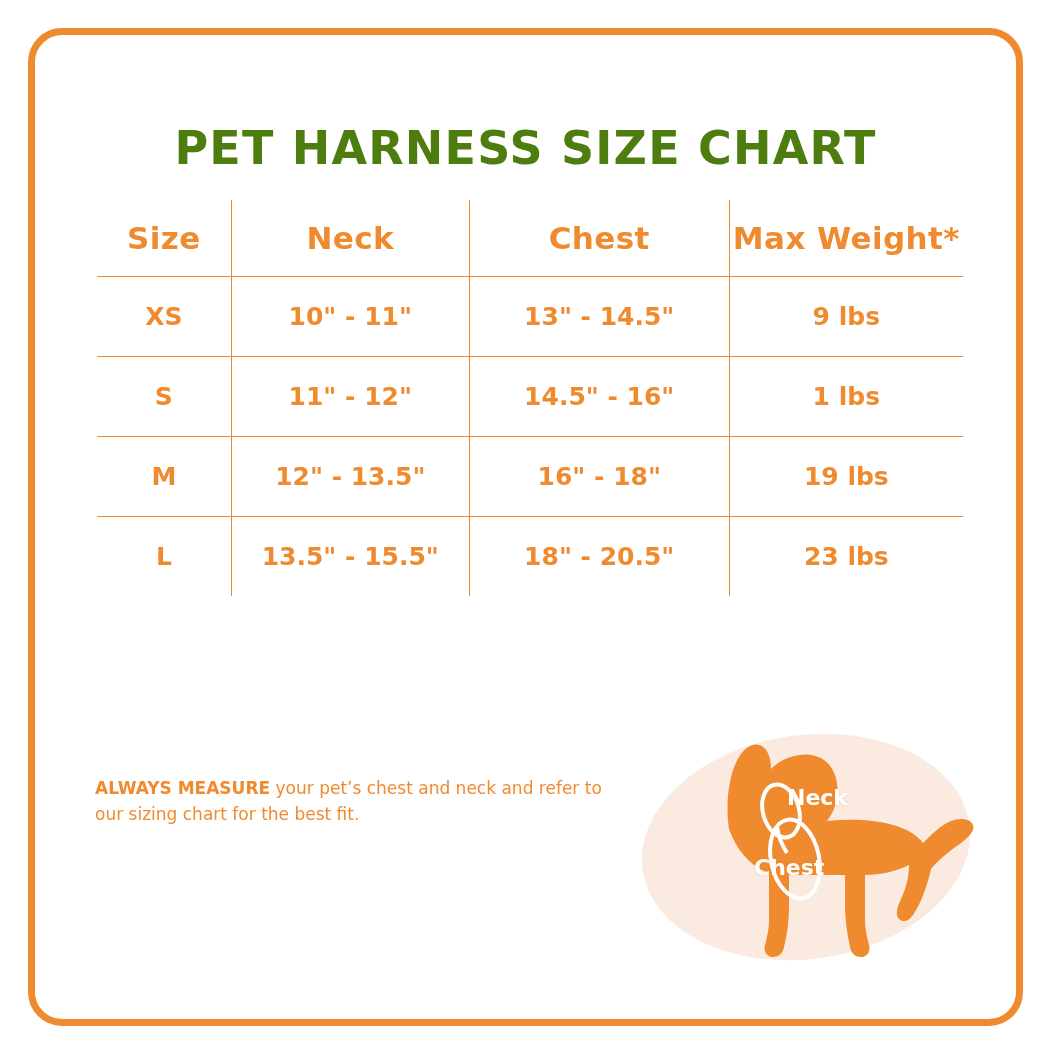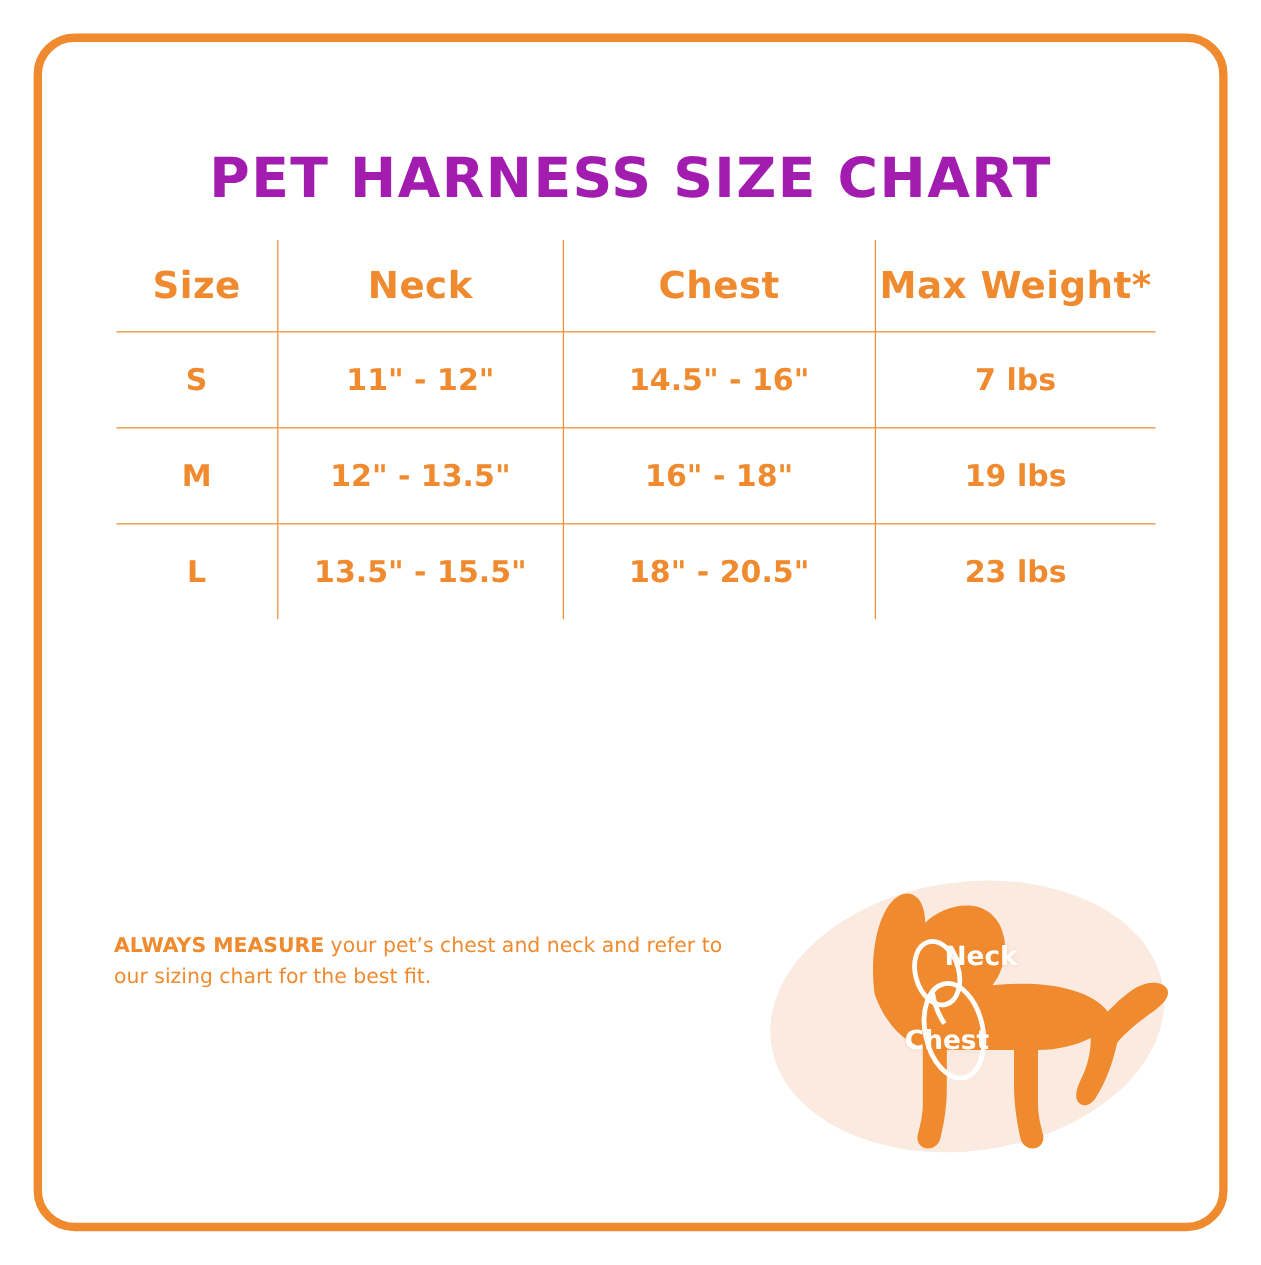--- a/index.html
+++ b/index.html
@@ -28,21 +28,21 @@
 
   .title {
     position: absolute;
     left: 0;
     top: 86px;
     width: 100%;
     text-align: center;
     font-size: 46px;
     font-weight: bold;
     letter-spacing: 1.2px;
-    color: #a21caf;
+    color: #4d7c0f;
     font-family: "DejaVu Sans", sans-serif;
   }
 
   
   .table-wrap {
     position: absolute;
     left: 62px;
     top: 165px;
     width: 866px;
   }
@@ -140,24 +140,30 @@
       <thead>
         <tr>
           <th>Size</th>
           <th>Neck</th>
           <th>Chest</th>
           <th>Max Weight*</th>
         </tr>
       </thead>
       <tbody>
         <tr>
+          <td class="size-cell">XS</td>
+          <td>10" - 11"</td>
+          <td>13" - 14.5"</td>
+          <td class="weight-cell">9 lbs</td>
+        </tr>
+        <tr>
           <td class="size-cell">S</td>
           <td>11" - 12"</td>
           <td>14.5" - 16"</td>
-          <td class="weight-cell">7 lbs</td>
+          <td class="weight-cell">1 lbs</td>
         </tr>
         <tr>
           <td class="size-cell">M</td>
           <td>12" - 13.5"</td>
           <td>16" - 18"</td>
           <td class="weight-cell">19 lbs</td>
         </tr>
         <tr>
           <td class="size-cell">L</td>
           <td>13.5" - 15.5"</td>

